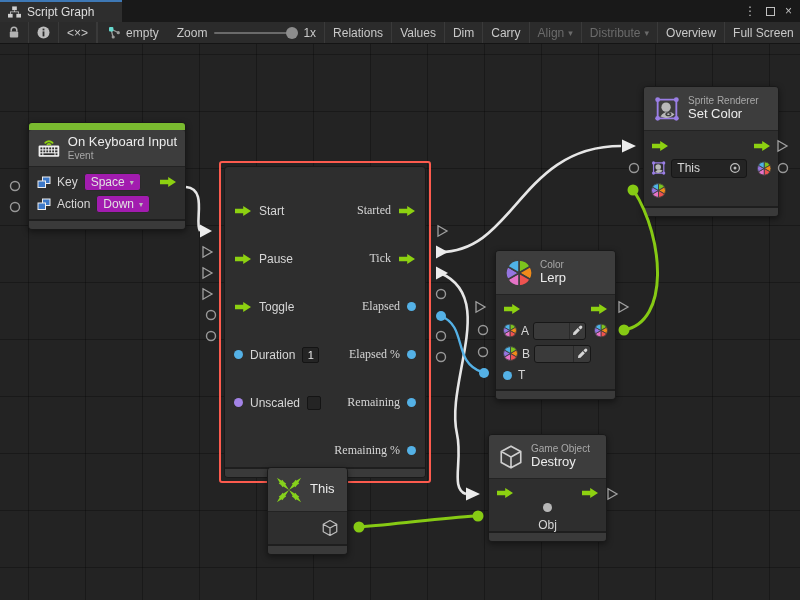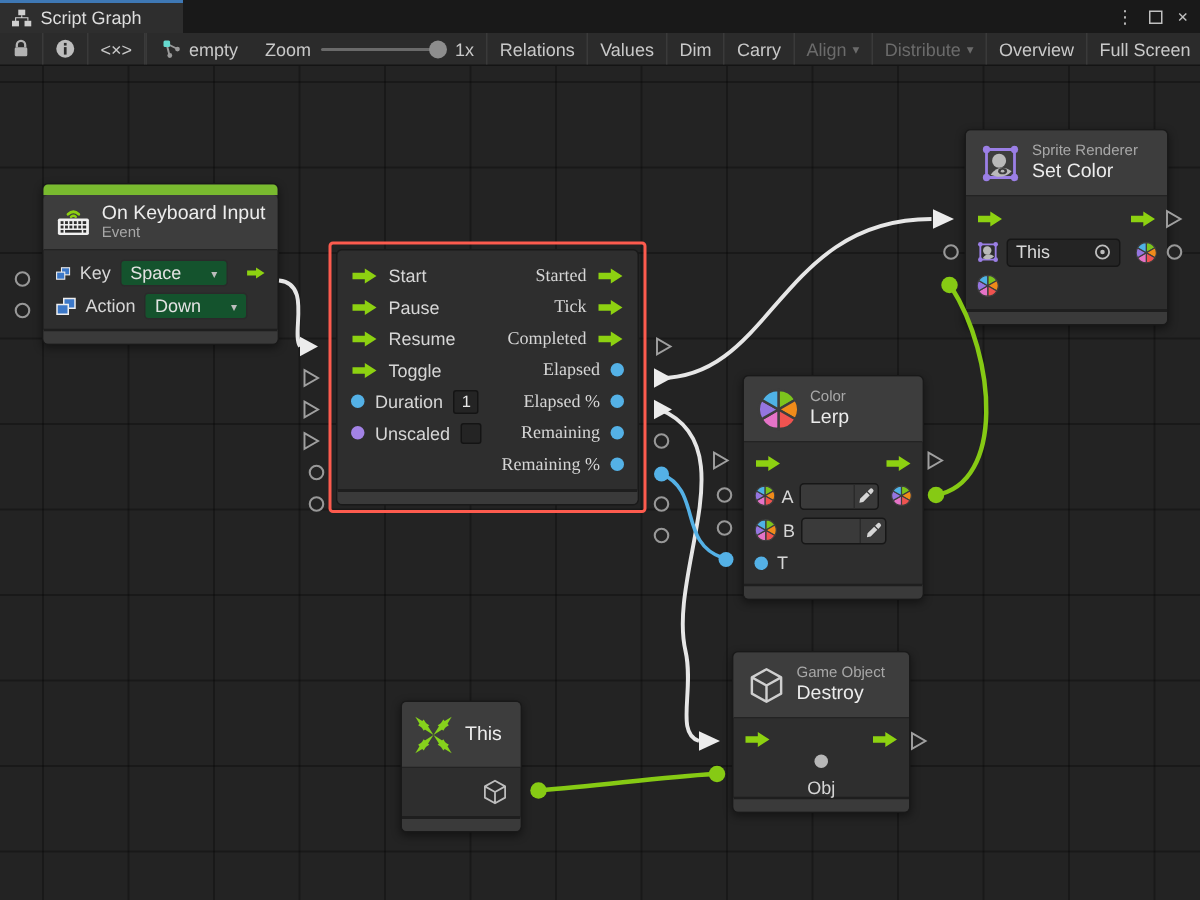--- a/index.html
+++ b/index.html
@@ -42,37 +42,37 @@
   .node-title { font-size:13px; color:#ececec; white-space:nowrap; }
   .node-sub { font-size:10px; color:#a8a8a8; white-space:nowrap; }
   .node-body { padding:4px 8px; }
   .node-footer { height:10px; background:#3a3a3a; border-top:2px solid #1e1e1e; border-radius:0 0 3px 3px; }
   .row { display:flex; align-items:center; gap:6px; font-size:12px; color:#d6d6d6; }
   .rspace { margin-left:auto; }
   .fa { display:block; }
   .fa path { fill:#8dd111; }
   .dot { width:9px; height:9px; border-radius:50%; display:inline-block; flex:none; }
   .dot.blue { background:#54b1e6; } .dot.purple { background:#a383e6; } .dot.gray { background:#b7b7b7; }
-  .dropdown { display:inline-flex; align-items:center; gap:20px; background:#14532d; border:1px solid #2a2a2a; border-radius:3px; padding:1px 6px; color:#e2e2e2; }
+  .dropdown { display:inline-flex; align-items:center; gap:5px; background:#a21caf; border:1px solid #2a2a2a; border-radius:3px; padding:1px 6px; color:#e2e2e2; }
   .dropdown .dd-caret { font-size:8px; color:#bdbdbd; }
   .numfield { width:17px; height:16px; background:#242424; border:1px solid #141414; border-radius:2px; color:#e8e8e8; font-size:11px; text-align:center; line-height:14px; }
   .checkbox { width:14px; height:14px; background:#242424; border:1px solid #141414; border-radius:2px; }
   .objfield { display:inline-flex; align-items:center; width:78px; height:19px; background:#242424; border:1px solid #161616; border-radius:3px; padding:0 5px; color:#d8d8d8; font-size:12px; }
   .swatchfield { display:inline-flex; align-items:center; height:18px; background:#3a3a3a; border:1px solid #171717; border-radius:3px; overflow:hidden; }
   .swatch { position:relative; width:34px; height:14px; margin:0 2px; }
   .swatch .alpha { position:absolute; left:0; right:0; bottom:-3px; height:3px; background:#fff; }
   .swatch-wrap { position:relative; width:38px; height:17px; padding:0 2px; }
   .eyedrop { width:17px; height:18px; display:flex; align-items:center; justify-content:center; border-left:1px solid #2a2a2a; }
   .event-bar { height:7px; background:#79ba2f; border-radius:3px 3px 0 0; }
 
   .selection { position:absolute; border:2px solid #fd5b4e; border-radius:3px; padding:3px; }
   .selection .node { position:relative; box-shadow:none; }
 
   .timer-grid { display:flex; flex-direction:column; }
-  .timer-row { display:flex; align-items:center; height:21px; font-size:12px; color:#d6d6d6; }
+  .timer-row { display:flex; align-items:center; height:21px; font-size:12px; color:#d6d6d6;margin-top:27px; }
   .t-left { display:flex; align-items:center; gap:7px; }
   .t-right { margin-left:auto; display:flex; align-items:center; gap:7px;font-family:Liberation Serif, serif; }
 
   .wire-layer { position:absolute; left:0; top:0; width:800px; height:600px; pointer-events:none; }
 </style>
 </head>
 <body>
 
 <div class="stage">
 
@@ -251,34 +251,20 @@
               <svg class="fa" width="18" height="12" viewBox="0 0 18 12">
                 <path d="M1 3.8h8.2V1L17 6l-7.8 5V8.2H1z"></path>
               </svg>
             </span>
         </div>
         <div class="timer-row">
           <span class="t-left">
               <svg class="fa" width="18" height="12" viewBox="0 0 18 12">
                 <path d="M1 3.8h8.2V1L17 6l-7.8 5V8.2H1z"></path>
               </svg>
-              <span>Resume</span>
-            </span>
-          <span class="t-right">
-              <span>Completed</span>
-              <svg class="fa" width="18" height="12" viewBox="0 0 18 12">
-                <path d="M1 3.8h8.2V1L17 6l-7.8 5V8.2H1z"></path>
-              </svg>
-            </span>
-        </div>
-        <div class="timer-row">
-          <span class="t-left">
-              <svg class="fa" width="18" height="12" viewBox="0 0 18 12">
-                <path d="M1 3.8h8.2V1L17 6l-7.8 5V8.2H1z"></path>
-              </svg>
               <span>Toggle</span>
             </span>
           <span class="t-right">
               <span>Elapsed</span>
               <span class="dot blue"></span>
             </span>
         </div>
         <div class="timer-row">
           <span class="t-left">
               <span class="dot blue"></span>

